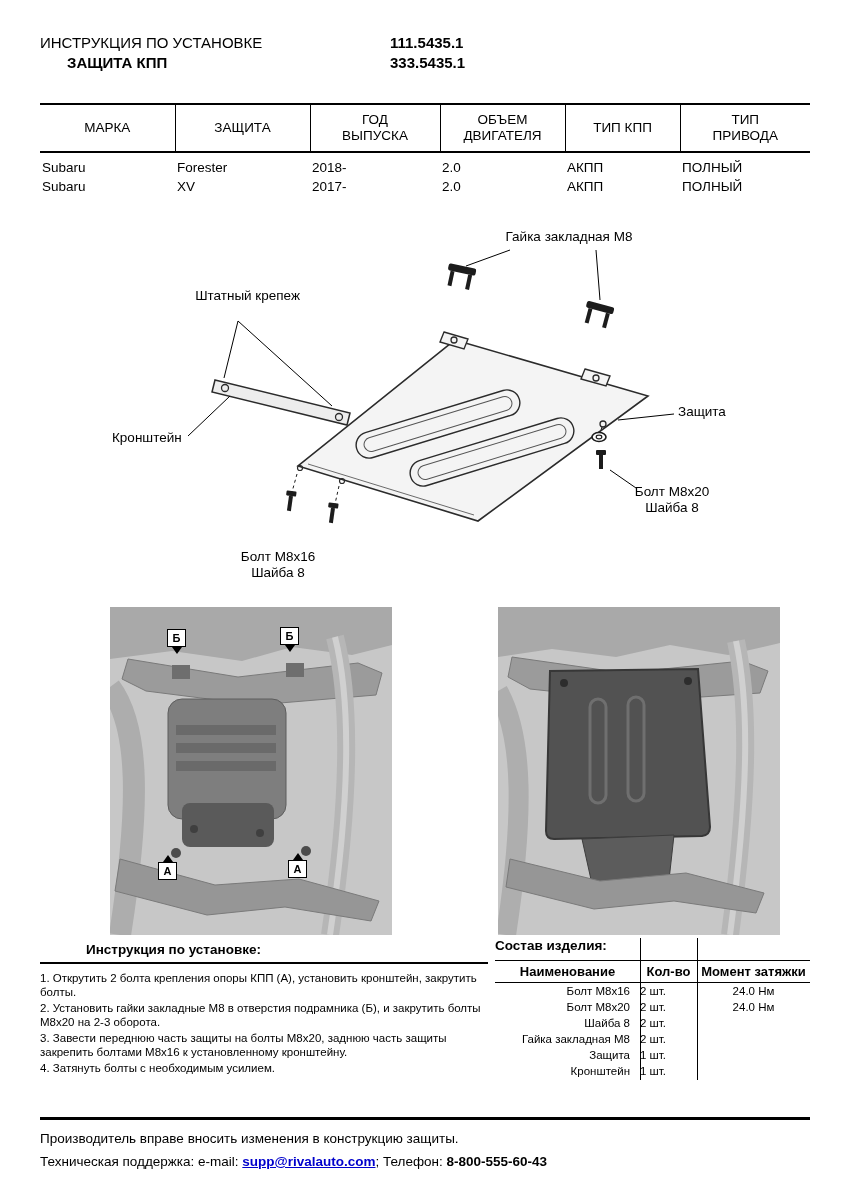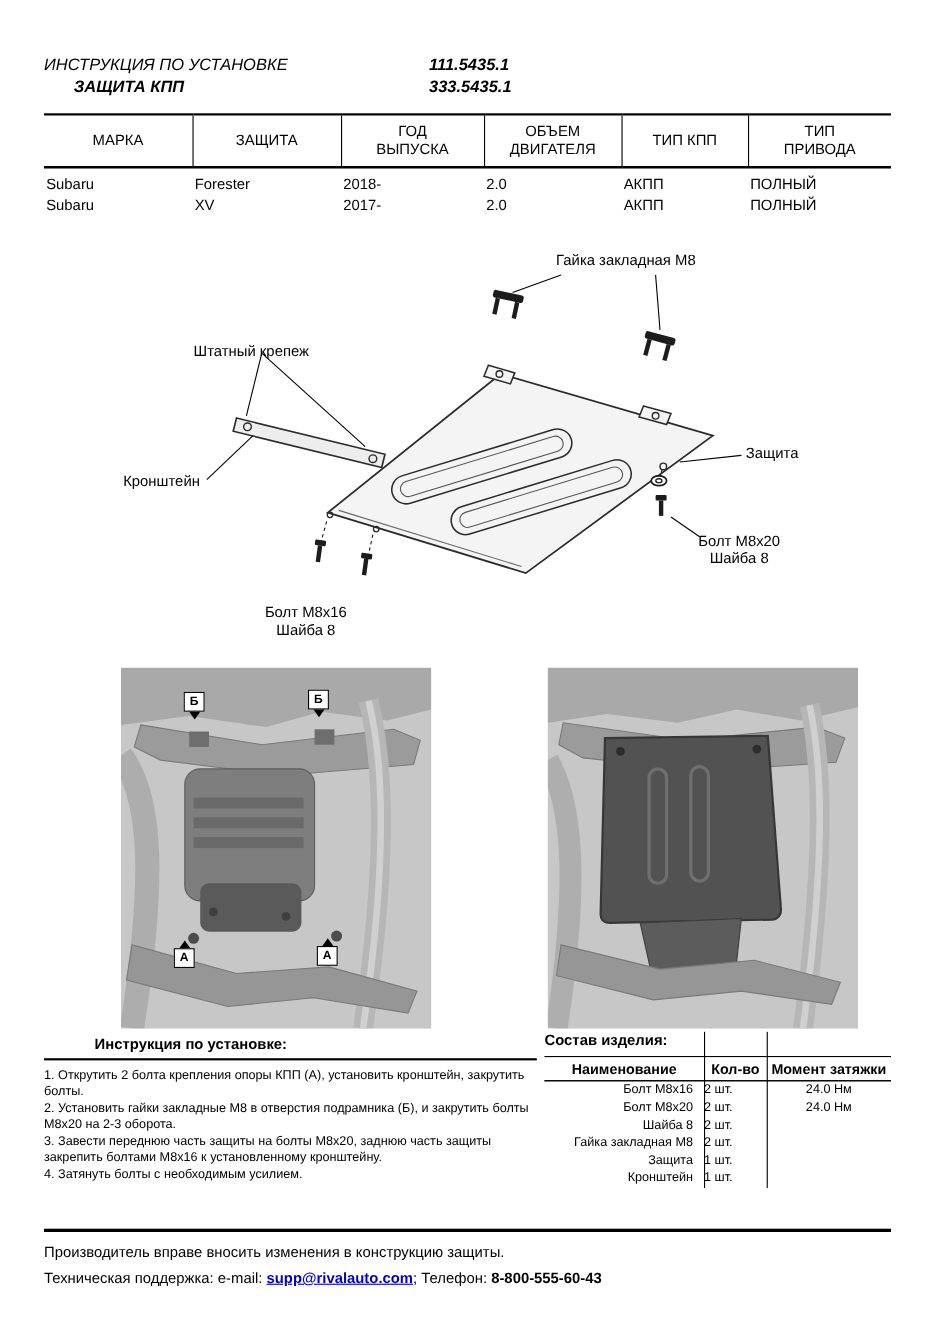--- a/index.html
+++ b/index.html
@@ -3,21 +3,21 @@
 <meta charset="utf-8">
 <style>
   html,body{margin:0;padding:0;}
   body{
     width:849px;height:1200px;position:relative;overflow:hidden;
     background:#ffffff;color:#000;
     font-family:"Liberation Sans", sans-serif;
   }
 
   
-  .doc-header{position:absolute;left:40px;top:50px;width:770px;font-size:15px;line-height:20px;font-style:italic;}
+  .doc-header{position:absolute;left:40px;top:33px;width:770px;font-size:15px;line-height:20px;}
   .doc-header .hrow{position:relative;height:20px;}
   .doc-header .hpn{position:absolute;left:350px;top:0;font-weight:bold;}
   .doc-header .bold{font-weight:bold;margin-left:27px;}
 
   
   table.fitment{position:absolute;left:40px;top:103px;width:770px;border-collapse:collapse;table-layout:fixed;}
   .fitment th{
     border-top:2px solid #000;border-bottom:2px solid #000;
     font-weight:normal;font-size:13.5px;line-height:16px;
     padding:7px 2px;text-align:center;vertical-align:middle;white-space:pre-line;
@@ -184,21 +184,21 @@
       <line x1="510" y1="22" x2="466" y2="38" stroke="#000" stroke-width="1"></line>
       <line x1="596" y1="22" x2="600" y2="72" stroke="#000" stroke-width="1"></line>
       <line x1="238" y1="93" x2="224" y2="150" stroke="#000" stroke-width="1"></line>
       <line x1="238" y1="93" x2="332" y2="178" stroke="#000" stroke-width="1"></line>
       <line x1="674" y1="186" x2="618" y2="192" stroke="#000" stroke-width="1"></line>
       <line x1="188" y1="208" x2="230" y2="168" stroke="#000" stroke-width="1"></line>
       <line x1="636" y1="260" x2="610" y2="242" stroke="#000" stroke-width="1"></line>
     </svg>
 
     <div class="dlabel" style="left:480px;top:1px;width:178px;text-align:center">Гайка закладная М8</div>
-    <div class="dlabel" style="left:176px;top:84px;width:124px;text-align:left">Штатный крепеж</div>
+    <div class="dlabel" style="left:176px;top:60px;width:124px;text-align:right">Штатный крепеж</div>
     <div class="dlabel" style="left:678px;top:176px">Защита</div>
     <div class="dlabel" style="left:112px;top:202px">Кронштейн</div>
     <div class="dlabel two" style="left:616px;top:256px;width:112px;text-align:center">
       <div>Болт М8х20</div>
       <div>Шайба 8</div>
     </div>
     <div class="dlabel two" style="left:222px;top:321px;width:112px;text-align:center">
       <div>Болт М8х16</div>
       <div>Шайба 8</div>
     </div>

